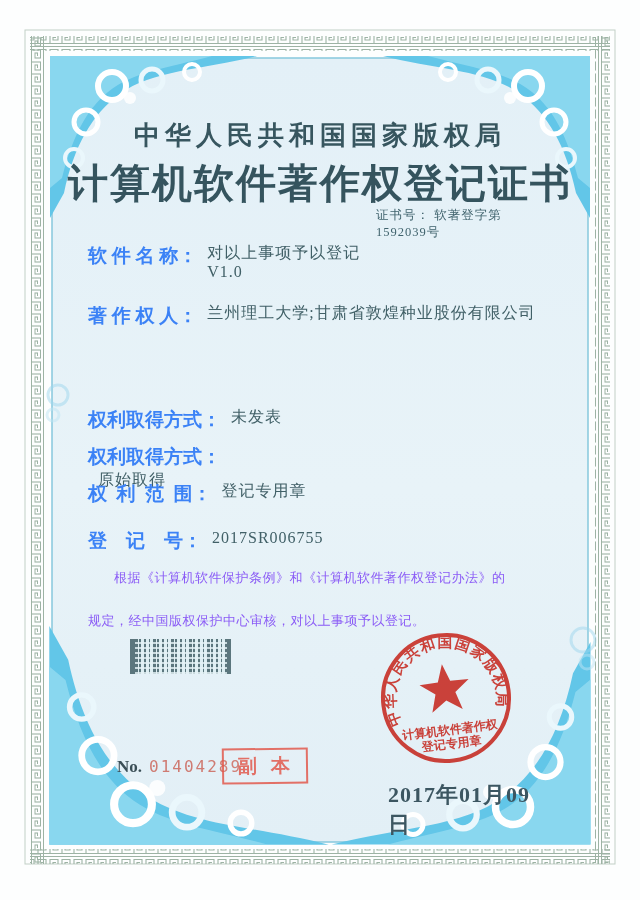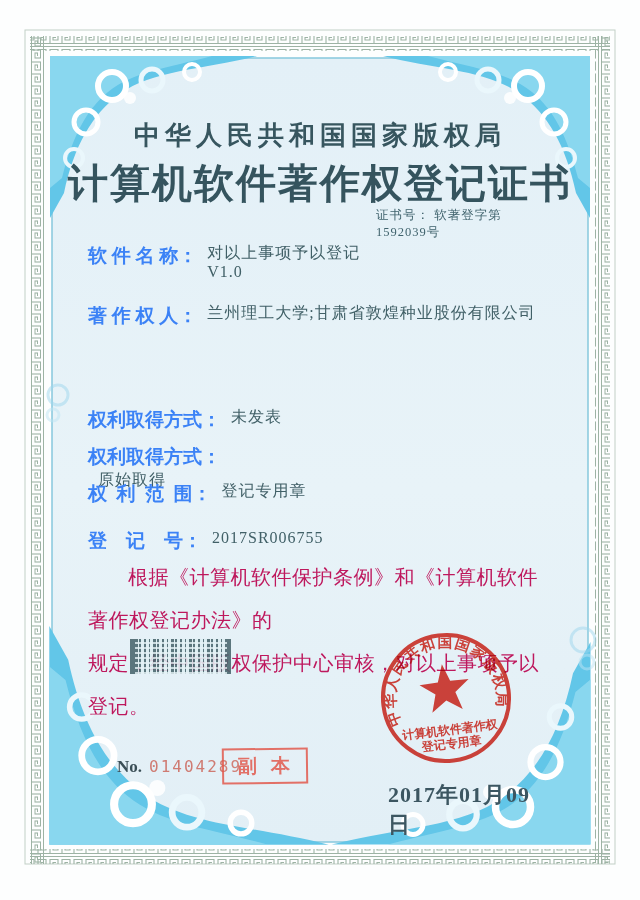--- a/index.html
+++ b/index.html
@@ -37,21 +37,21 @@
     font-size:19px;font-weight:bold;color:#3b82f6;white-space:pre;flex:none;text-align:right;
   }
   .field-value{
     font-size:16px;color:#416067;margin-left:10px;letter-spacing:1px;line-height:19px;
   }
   .row-1{top:243px;} .row-2{top:303px;} .row-3{top:370px;}
   .row-4{top:407px;} .row-5{top:444px;flex-direction:column;} .row-6{top:481px;} .row-7{top:516px;margin-top:12px;}
 
   .statement{
     position:absolute;left:88px;top:556px;width:466px;
-    font-size:20px;color:#be185d;line-height:43px;letter-spacing:0.5px;
+    font-size:13px;color:#8b5cf6;line-height:43px;letter-spacing:0.5px;
   }
   .statement .line1{display:block;text-indent:2em;}
   .statement .line2{display:block;}
 
   .barcode{
     position:absolute;left:130px;top:639px;width:92px;height:35px;opacity:.88;
     border-left:5px solid #49666d;border-right:4px solid #49666d;
     background:
       repeating-linear-gradient(0deg, rgba(230,243,246,.8) 0 2px, transparent 2px 5px),
       repeating-linear-gradient(90deg,#49666d 0 3px,#dceef2 3px 4px,#49666d 4px 6px,#dceef2 6px 9px,#49666d 9px 11px,#dceef2 11px 14px,#49666d 14px 15px,#dceef2 15px 18px);

